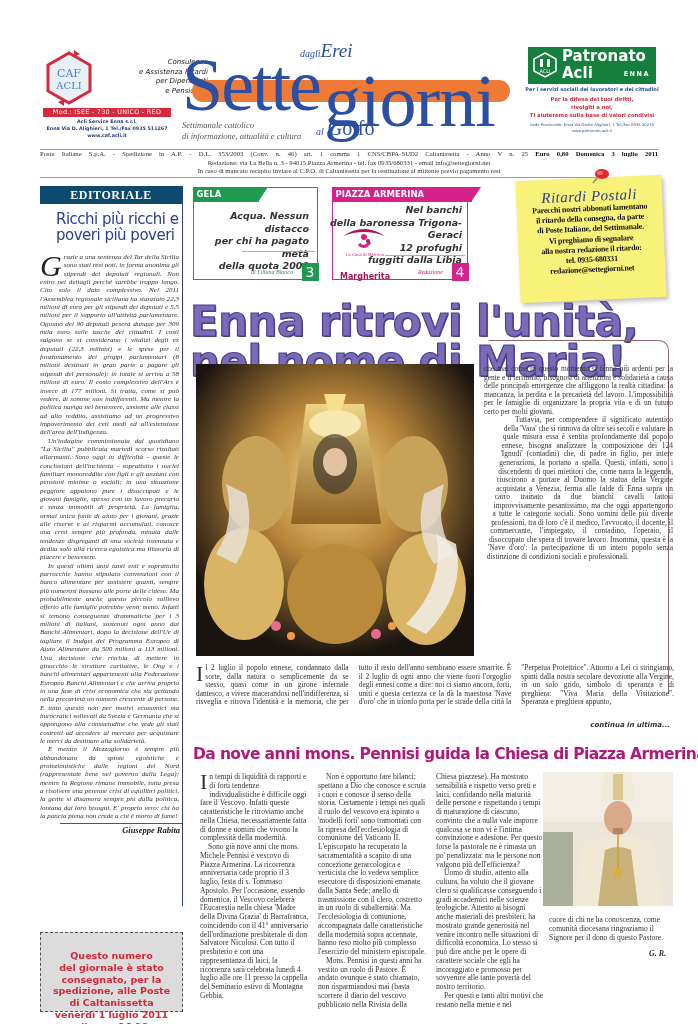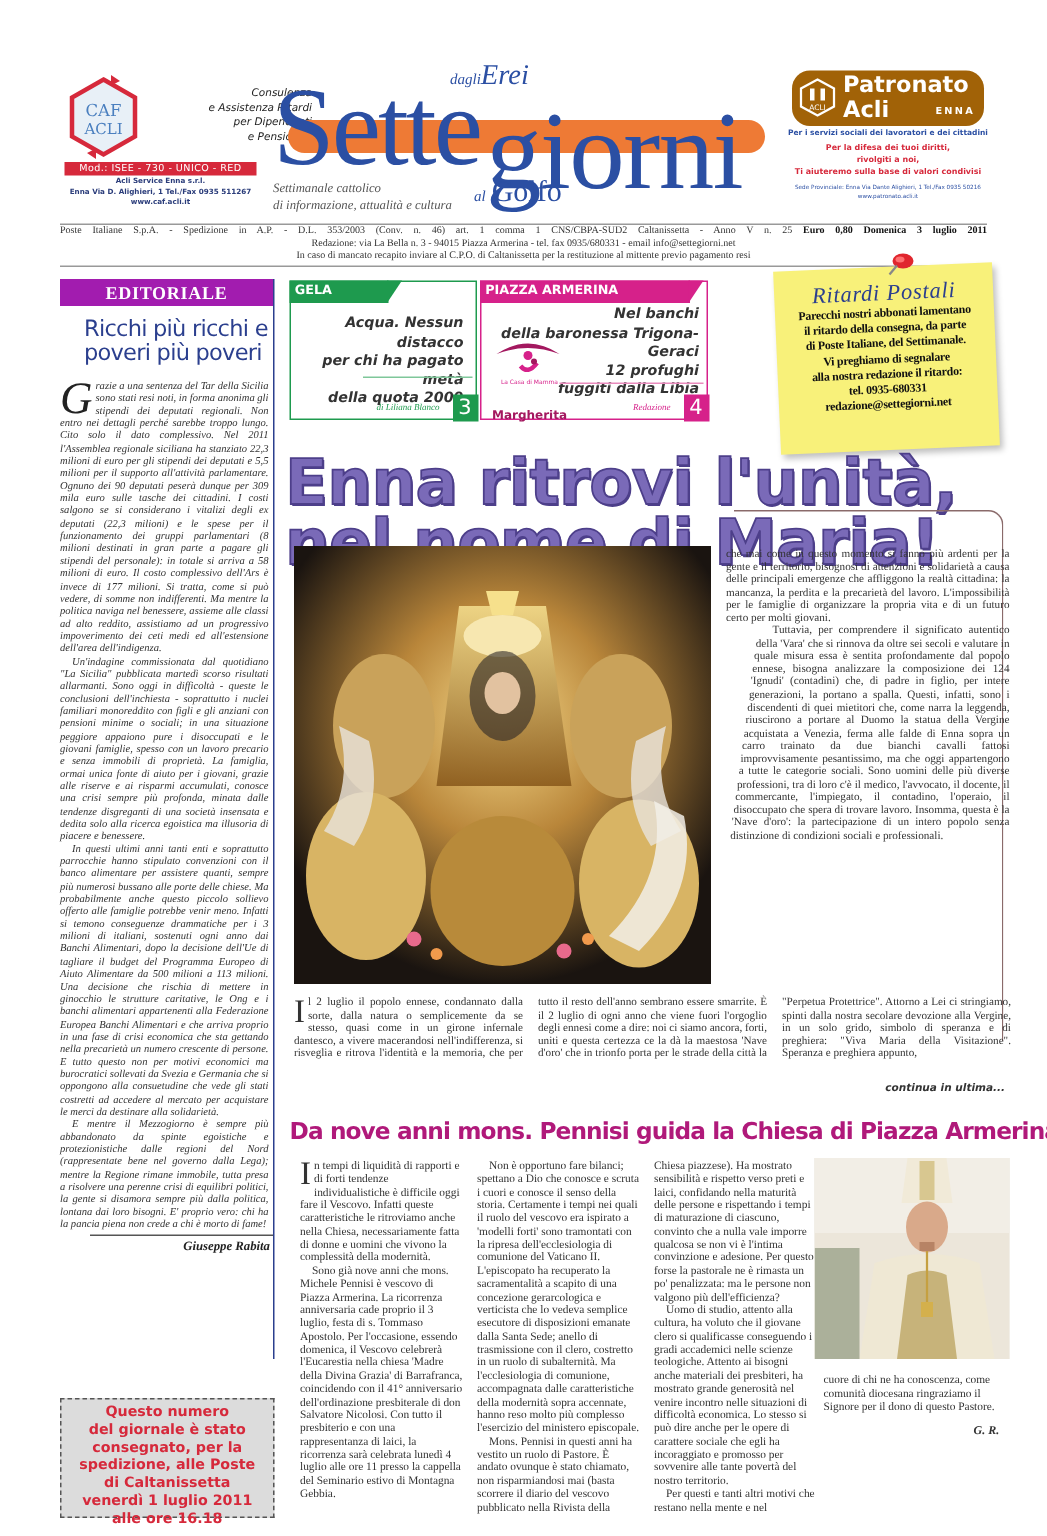--- a/index.html
+++ b/index.html
@@ -20,64 +20,64 @@
   .logo-giorni { position:absolute; left:142px; top:24px; font-family:"Liberation Serif", serif; font-size:74px; line-height:74px; color:#2b4fa3; letter-spacing:-1px; }
   .logo-erei { position:absolute; left:118px; top:0; font-family:"Liberation Serif", serif; font-style:italic; color:#2b4fa3; }
   .logo-erei .s { font-size:10px; }
   .logo-erei .b { font-size:19px; }
   .logo-golfo { position:absolute; left:134px; top:77px; font-family:"Liberation Serif", serif; color:#2b4fa3; }
   .logo-golfo .s { font-size:10px; font-style:italic; }
   .logo-golfo .b { font-size:20px; }
   .logo-tag { position:absolute; left:0; top:80px; font-family:"Liberation Serif", serif; font-style:italic; font-size:8.5px; line-height:11px; color:#555; }
 
   .patr { position:absolute; left:524px; top:47px; width:132px; height:96px; }
-  .patr-box { position:absolute; left:4px; top:0; width:128px; height:37px; background:#a16207;border-radius:12px; }
+  .patr-box { position:absolute; left:4px; top:0; width:128px; height:37px; background:#15803d; }
   .patr-emb { position:absolute; left:4px; top:5px; width:26px; height:26px; }
   .patr-name { position:absolute; left:34px; top:1px; color:#fff; font-family:"DejaVu Sans", sans-serif; font-weight:bold; font-size:15px; line-height:17px; }
   .patr-enna { position:absolute; right:6px; top:23px; color:#fff; font-family:"DejaVu Sans", sans-serif; font-weight:bold; font-size:6.5px; letter-spacing:1.5px; }
   .patr-sub { position:absolute; left:0; top:39px; width:136px; text-align:center; font-family:"DejaVu Sans", sans-serif; font-weight:bold; font-size:5px; color:#2b4fa3; }
   .patr-red { position:absolute; left:0; top:48px; width:136px; text-align:center; font-family:"DejaVu Sans", sans-serif; font-weight:bold; font-size:5.3px; line-height:8px; color:#d6293b; }
   .patr-addr { position:absolute; left:0; top:75px; width:136px; text-align:center; font-family:"DejaVu Sans", sans-serif; font-size:3.8px; line-height:6px; color:#2b4fa3; }
 
   .rule-top { position:absolute; left:40px; top:149px; width:618px; height:1px; background:#999; }
   .info { position:absolute; left:40px; top:150px; width:618px; font-family:"Liberation Serif", serif; font-size:6.7px; line-height:8.5px; color:#333; text-align:center; }
   .info .l1 { text-align:justify; text-align-last:justify; }
   .info b { font-weight:bold; color:#111; }
   .rule-bottom { position:absolute; left:40px; top:177px; width:618px; height:1px; background:#999; }
 
   
   .edit-col { position:absolute; left:40px; top:186px; width:143px; height:720px; border-right:1.5px solid #2b3f8e; }
-  .edit-head { height:18px; background:#a21caf; color:#fff; font-family:"Liberation Serif", serif; font-weight:bold; font-size:12px; line-height:18px; text-align:center; letter-spacing:0.5px; }
+  .edit-head { height:18px; background:#0c4a6e; color:#fff; font-family:"Liberation Serif", serif; font-weight:bold; font-size:12px; line-height:18px; text-align:center; letter-spacing:0.5px; }
   .edit-title { margin:7px 0 0 16px; font-family:"DejaVu Sans", sans-serif; font-size:15px; line-height:16px; color:#2b3f8e; letter-spacing:-0.5px; }
   .edit-body { margin-top:10px; padding-right:3px; font-family:"Liberation Serif", serif; font-style:italic; font-size:7.05px; line-height:8.35px; color:#333; text-align:justify; }
   .edit-body p { text-indent:8px; }
   .edit-body p.first { text-indent:0; }
   .dropcap { float:left; font-size:30px; line-height:24px; margin:1px 2px 0 0; font-style:italic; color:#222; }
   .edit-sign { margin-top:3px; border-top:1px solid #555; margin-left:20px; text-align:right; font-family:"Liberation Serif", serif; font-weight:bold; font-style:italic; font-size:8.5px; line-height:12px; padding-right:2px; }
 
-  .notice { position:absolute; left:40px; top:932px; width:143px; height:80px; background:#dcdcdc; border:1.5px dashed #555; color:#d6293b; font-family:"DejaVu Sans", sans-serif; font-weight:bold; font-size:9.5px; line-height:11.8px; text-align:center; padding-top:3px; }
+  .notice { position:absolute; left:40px; top:932px; width:143px; height:80px; background:#dcdcdc; border:1.5px dashed #555; color:#d6293b; font-family:"DejaVu Sans", sans-serif; font-weight:bold; font-size:9.5px; line-height:11.8px; text-align:center; padding-top:17px; }
 
   
   .teaser { position:absolute; top:187px; height:93px; border:1.5px solid; }
   .teaser .tab { position:absolute; left:-1.5px; top:-1.5px; height:15px; color:#fff; font-family:"DejaVu Sans", sans-serif; font-weight:bold; font-size:8.5px; line-height:15px; padding-left:4px; }
   .teaser .tab-tip { position:absolute; top:-1.5px; width:0; height:0; border-top:15px solid; border-right:10px solid transparent; }
   .teaser .ttext { position:absolute; font-family:"DejaVu Sans", sans-serif; font-style:italic; font-weight:bold; font-size:9.5px; line-height:12.5px; text-align:right; color:#333; }
   .teaser .tline { position:absolute; height:1px; }
   .teaser .byline { position:absolute; bottom:4px; font-family:"Liberation Serif", serif; font-style:italic; font-size:6px; }
   .teaser .num { position:absolute; right:-1.5px; bottom:-1.5px; width:17px; height:18px; color:#fff; font-family:"DejaVu Sans", sans-serif; font-size:14px; line-height:18px; text-align:center; }
 
   .gela { left:193px; width:125px; border-color:#1e9a4e; }
   .gela .tab { background:#1e9a4e; width:66px; }
   .gela .tab-tip { left:64px; border-top-color:#1e9a4e; }
   .gela .ttext { right:8px; top:22px; width:112px; }
   .gela .tline { left:48px; right:2px; top:63px; background:#7fc79a; }
   .gela .byline { right:24px; color:#1e9a4e; }
   .gela .num { background:#1e9a4e; }
 
-  .piazza { left:320px; width:152px; border-color:#d6218a; }
+  .piazza { left:332px; width:136px; border-color:#d6218a; }
   .piazza .tab { background:#d6218a; width:140px; }
   .piazza .tab-tip { left:138px; border-top-color:#d6218a; }
   .piazza .ttext { right:5px; top:16px; width:140px; }
   .piazza .tline { left:52px; right:2px; top:67px; background:#e98bbd; }
   .piazza .byline { right:24px; color:#d6218a; }
   .piazza .num { background:#d6218a; }
   .mm-logo { position:absolute; left:6px; top:34px; width:50px; height:52px; }
   .mm-logo svg { position:absolute; left:2px; top:0; width:46px; height:30px; }
   .mm-small { position:absolute; left:0; top:30px; width:52px; text-align:center; font-family:"DejaVu Sans", sans-serif; font-size:4px; color:#d6218a; }
   .mm-big { position:absolute; left:0; top:34px; width:52px; text-align:center; font-family:"DejaVu Sans", sans-serif; font-weight:bold; font-size:8px; color:#a3185f;margin-top:16px; }

